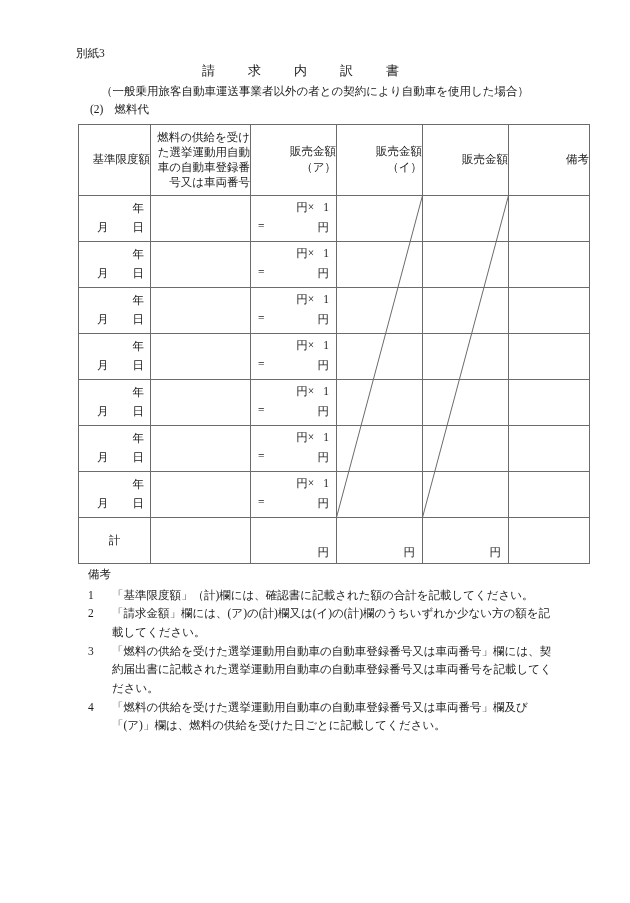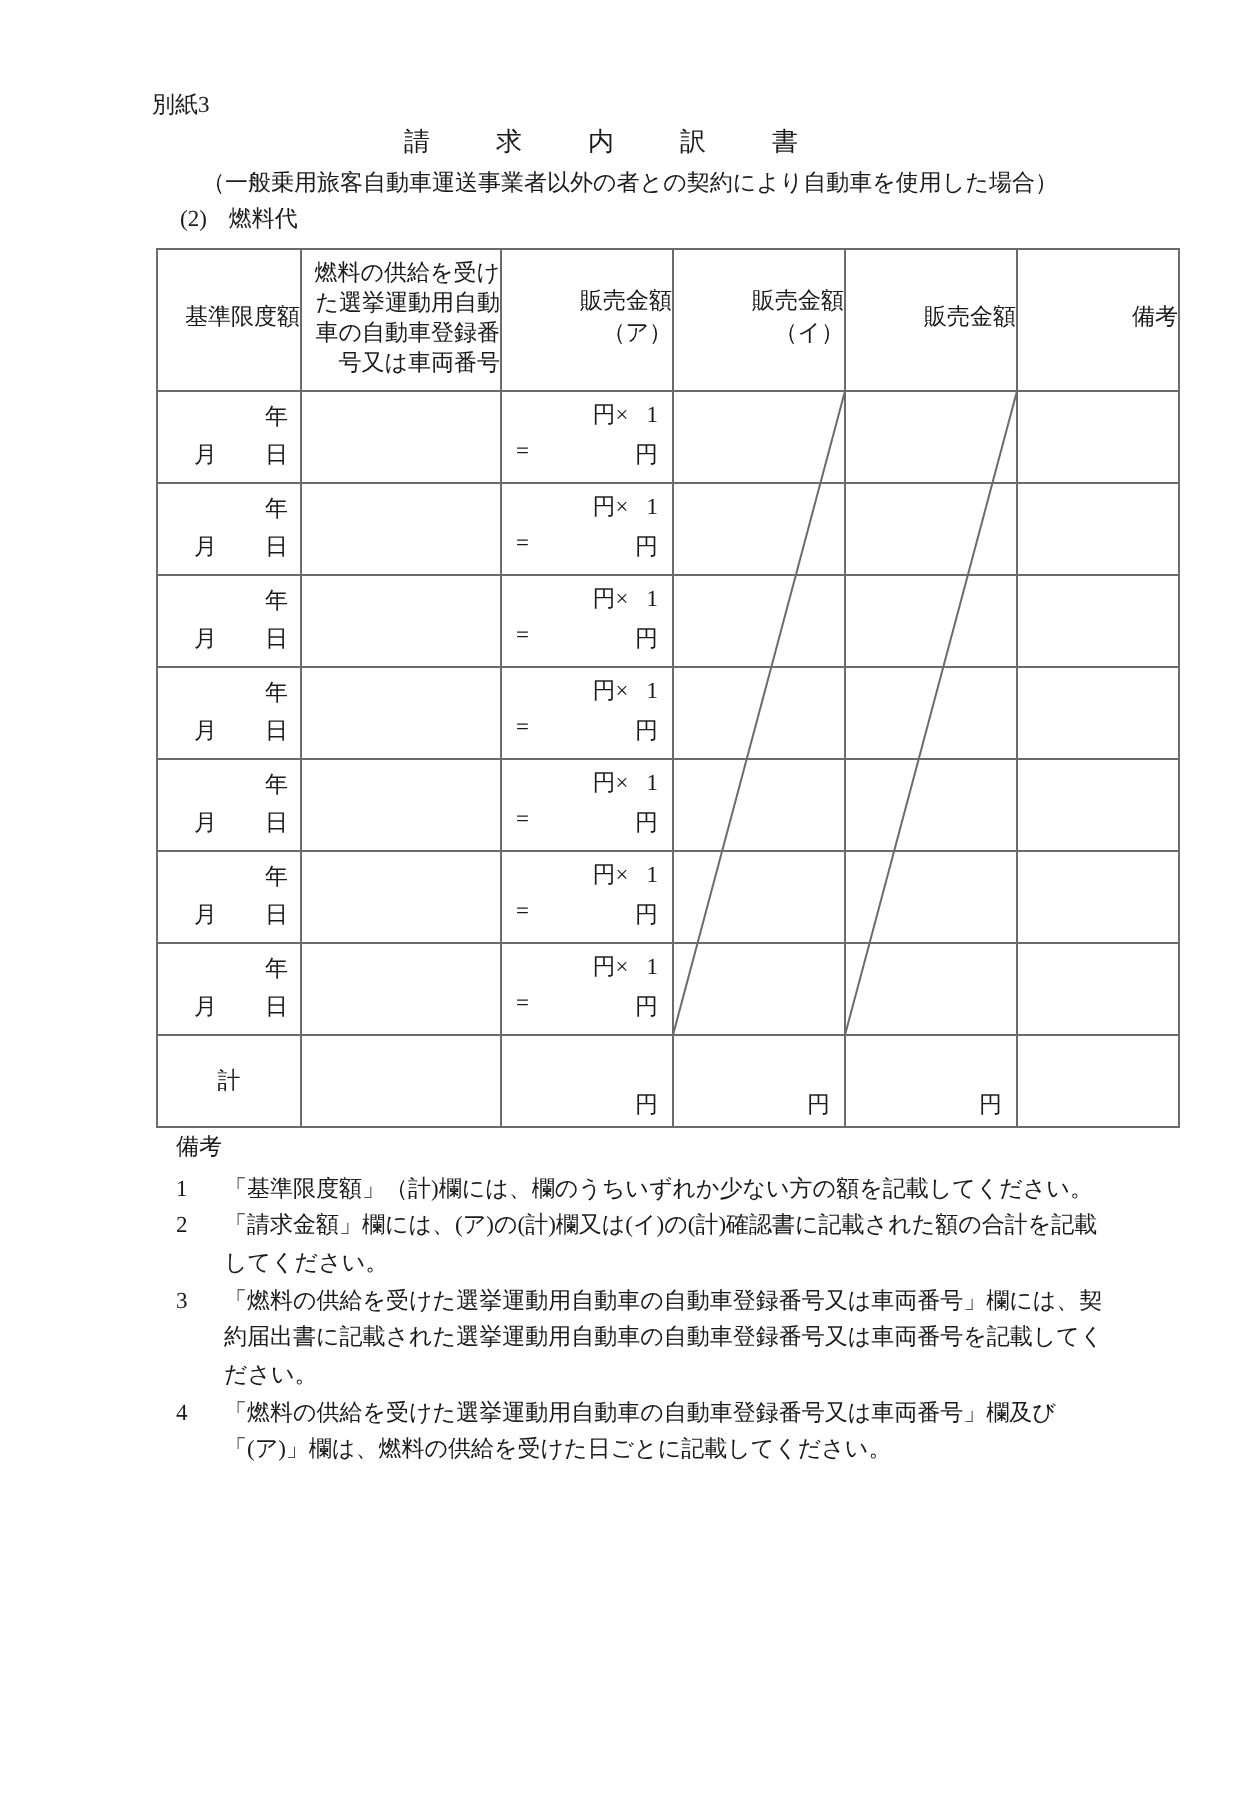--- a/index.html
+++ b/index.html
@@ -407,25 +407,25 @@
         <line x1="258.5" y1="393.5" x2="344.5" y2="71.5" stroke="#6b6b6b" stroke-width="1"></line>
         <line x1="344.5" y1="393.5" x2="430.5" y2="71.5" stroke="#6b6b6b" stroke-width="1"></line>
       </svg>
   </div>
 
   <div class="notes">
     <div class="notes-title">備考</div>
     <div id="notes-list">
         <div class="note">
           <div class="note-num">1</div>
-          <div class="note-body">「基準限度額」（計)欄には、欄のうちいずれか少ない方の額を記載してください。</div>
+          <div class="note-body">「基準限度額」（計)欄には、確認書に記載された額の合計を記載してください。</div>
         </div>
         <div class="note">
           <div class="note-num">2</div>
-          <div class="note-body">「請求金額」欄には、(ア)の(計)欄又は(イ)の(計)確認書に記載された額の合計を記載してください。</div>
+          <div class="note-body">「請求金額」欄には、(ア)の(計)欄又は(イ)の(計)欄のうちいずれか少ない方の額を記載してください。</div>
         </div>
         <div class="note">
           <div class="note-num">3</div>
           <div class="note-body">「燃料の供給を受けた選挙運動用自動車の自動車登録番号又は車両番号」欄には、契約届出書に記載された選挙運動用自動車の自動車登録番号又は車両番号を記載してください。</div>
         </div>
         <div class="note">
           <div class="note-num">4</div>
           <div class="note-body">「燃料の供給を受けた選挙運動用自動車の自動車登録番号又は車両番号」欄及び「(ア)」欄は、燃料の供給を受けた日ごとに記載してください。</div>
         </div>
       </div>

